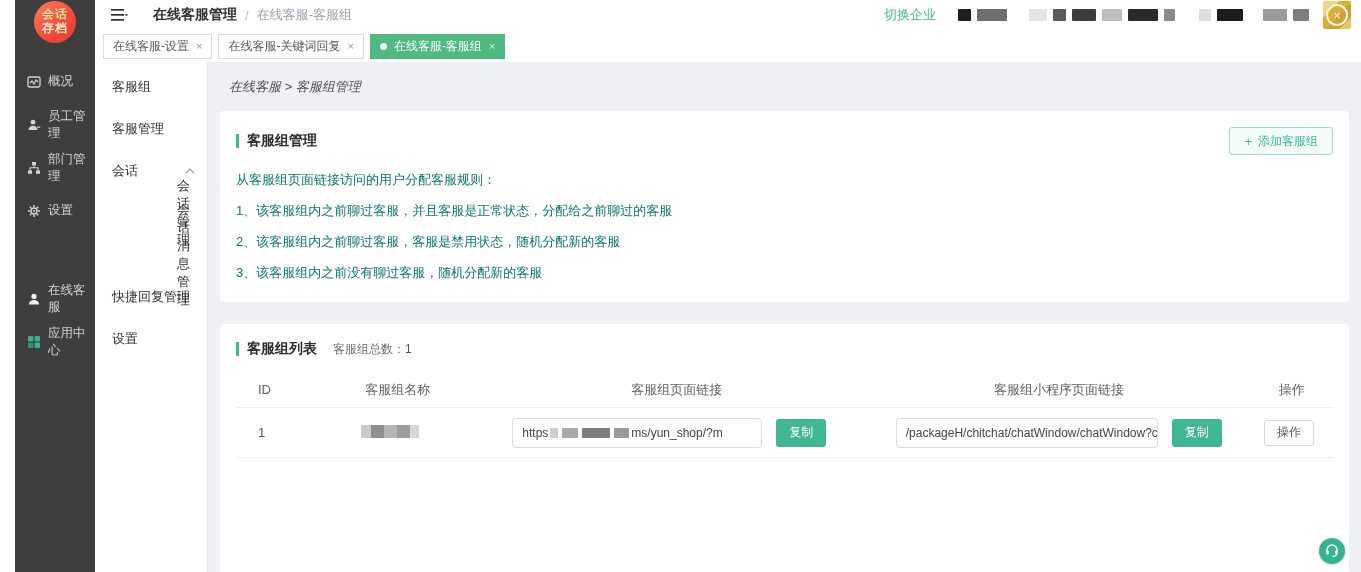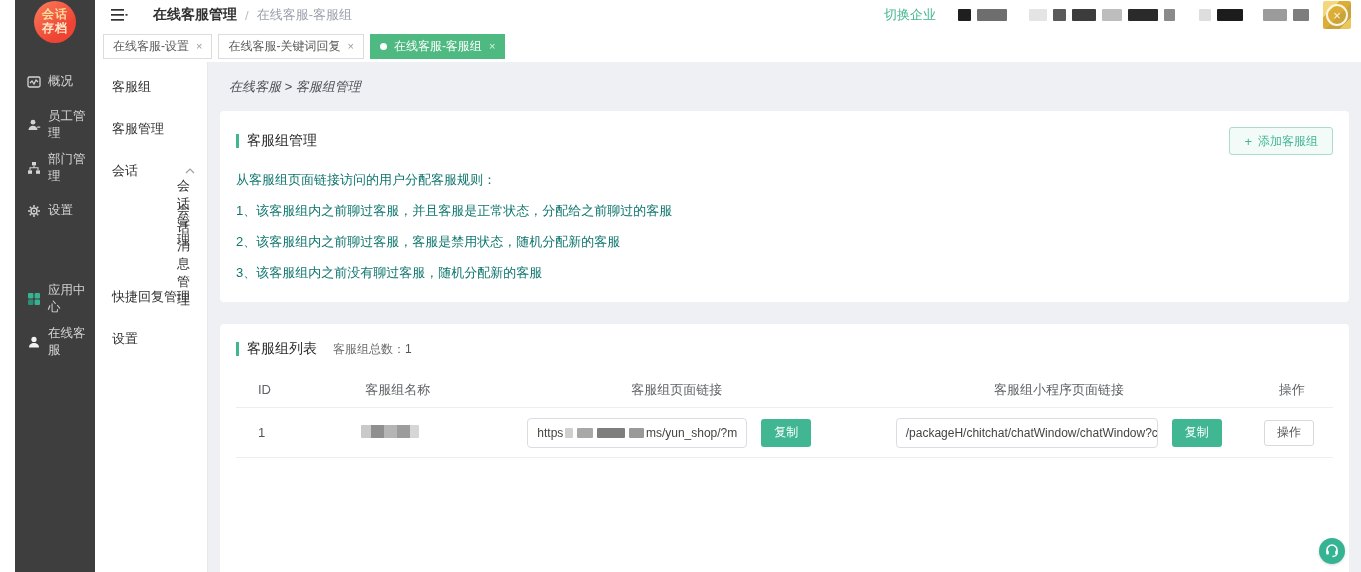--- a/index.html
+++ b/index.html
@@ -59,21 +59,21 @@
   .submenu-item{height:42px;display:flex;align-items:center;padding:0 12px 0 17px;font-size:13px;color:#303133;cursor:pointer;}
   .submenu-item.child{padding-left:34px;margin-left:48px;}
   .submenu-item .chev{margin-left:auto;display:inline-flex;}
 
   
   .content{flex:1;background:var(--content-bg);padding:16px 12px 0;position:relative;overflow:hidden;min-width:0;}
   .crumb{margin:0 9px 15px;font-size:13px;color:#4a4f57;font-style:italic;}
   .card{background:#fff;border-radius:4px;padding:16px 16px 20px;}
   .card-title-row{display:flex;align-items:center;}
   .green-bar{width:3px;height:14px;background:var(--accent-green);margin-right:8px;flex-shrink:0;}
-  .card-title{font-size:14px;font-weight:normal;color:#2b2b2b;}
+  .card-title{font-size:14px;font-weight:bold;color:#2b2b2b;}
   .add-group-btn{margin-left:auto;height:28px;display:inline-flex;align-items:center;padding:0 14px;
       border:1px solid #aadcc8;border-radius:3px;background:#f3fbf8;color:var(--accent-green);font-size:12px;cursor:pointer;}
   .add-group-btn .plus{margin-right:6px;font-size:13px;}
   .rules{margin-top:16px;}
   .rules p{color:#0f766e;font-size:13px;margin-top:13px;}
   .rules p:first-child{margin-top:0;}
 
   .list-card{margin-top:22px;padding-bottom:0;min-height:282px;}
   .total-label{margin-left:16px;font-size:12px;color:#6d6d6d;}
   .total-label b{font-weight:normal;color:#555;}
@@ -88,21 +88,21 @@
   .c2{width:14%;text-align:center;}
   .c3{width:37%;text-align:center;}
   .c4{width:34%;text-align:center;}
   .c5{width:8%;text-align:center;}
   .td.c1{color:#555;}
   .cell-flex{display:flex;align-items:center;justify-content:center;gap:14px;}
   .blur-name{display:inline-block;width:58px;height:13px;border-radius:1px;
       background:linear-gradient(90deg,#c9c9c9 0 18%,#8f8f8f 18% 40%,#b5b5b5 40% 62%,#9c9c9c 62% 85%,#d6d6d6 85%);}
   .link-box{height:30px;border:1px solid #d9dce3;border-radius:4px;background:#fff;display:flex;align-items:center;
       padding:0 9px;font-size:12px;color:#444;white-space:nowrap;overflow:hidden;cursor:text;}
-  .link-box.first{width:220px;}
+  .link-box.first{width:250px;}
   .link-box.second{width:262px;font-size:12px;}
   .link-box .redact{height:10px;margin:0 2px;}
   .copy-btn{height:28px;padding:0 13px;border:none;border-radius:3px;background:var(--accent-green);color:#fff;font-size:12px;cursor:pointer;text-align:center;}
   .action-btn{height:26px;padding:0 12px;border:1px solid #d9d9d9;border-radius:3px;background:#fff;color:#555;font-size:12px;cursor:pointer;}
 
   .help-fab{position:absolute;right:16px;bottom:8px;width:26px;height:26px;border-radius:50%;background:#35b392;
       display:flex;align-items:center;justify-content:center;cursor:pointer;box-shadow:0 1px 3px rgba(0,0,0,.15);}
 </style>
 </head>
 <body>
@@ -161,36 +161,36 @@
               <circle cx="7" cy="7" r="3" fill="none" stroke="#d4d4d4" stroke-width="1.4"></circle>
               <circle cx="7" cy="7" r="1" fill="#d4d4d4"></circle>
             </svg>
         </span>
         <span>设置</span>
       </div>
       <div class="side-gap"></div>
       <div class="side-item">
         <span class="sicon">
           <svg width="14" height="14" viewBox="0 0 14 14">
+              <circle cx="7" cy="4.4" r="2.6" fill="#f2f2f2"></circle>
+              <path d="M2 12.4c0-2.8 2.2-4.5 5-4.5s5 1.7 5 4.5z" fill="#f2f2f2"></path>
+            </svg>
+        </span>
+        <span>在线客服</span>
+      </div>
+      <div class="side-item">
+        <span class="sicon">
+          <svg width="14" height="14" viewBox="0 0 14 14">
               <rect x="1" y="1" width="5.4" height="5.4" rx="1" fill="#35b392"></rect>
               <rect x="7.6" y="1" width="5.4" height="5.4" rx="1" fill="#35b392"></rect>
               <rect x="1" y="7.6" width="5.4" height="5.4" rx="1" fill="#2a8f75"></rect>
               <rect x="7.6" y="7.6" width="5.4" height="5.4" rx="1" fill="#35b392"></rect>
             </svg>
         </span>
         <span>应用中心</span>
-      </div>
-      <div class="side-item">
-        <span class="sicon">
-          <svg width="14" height="14" viewBox="0 0 14 14">
-              <circle cx="7" cy="4.4" r="2.6" fill="#f2f2f2"></circle>
-              <path d="M2 12.4c0-2.8 2.2-4.5 5-4.5s5 1.7 5 4.5z" fill="#f2f2f2"></path>
-            </svg>
-        </span>
-        <span>在线客服</span>
       </div>
     </div>
   </div>
 
   <div class="right-col">
 
     <div class="topbar">
       <span class="collapse-btn">
         <svg width="17" height="14" viewBox="0 0 17 14">
             <g fill="#303133">

